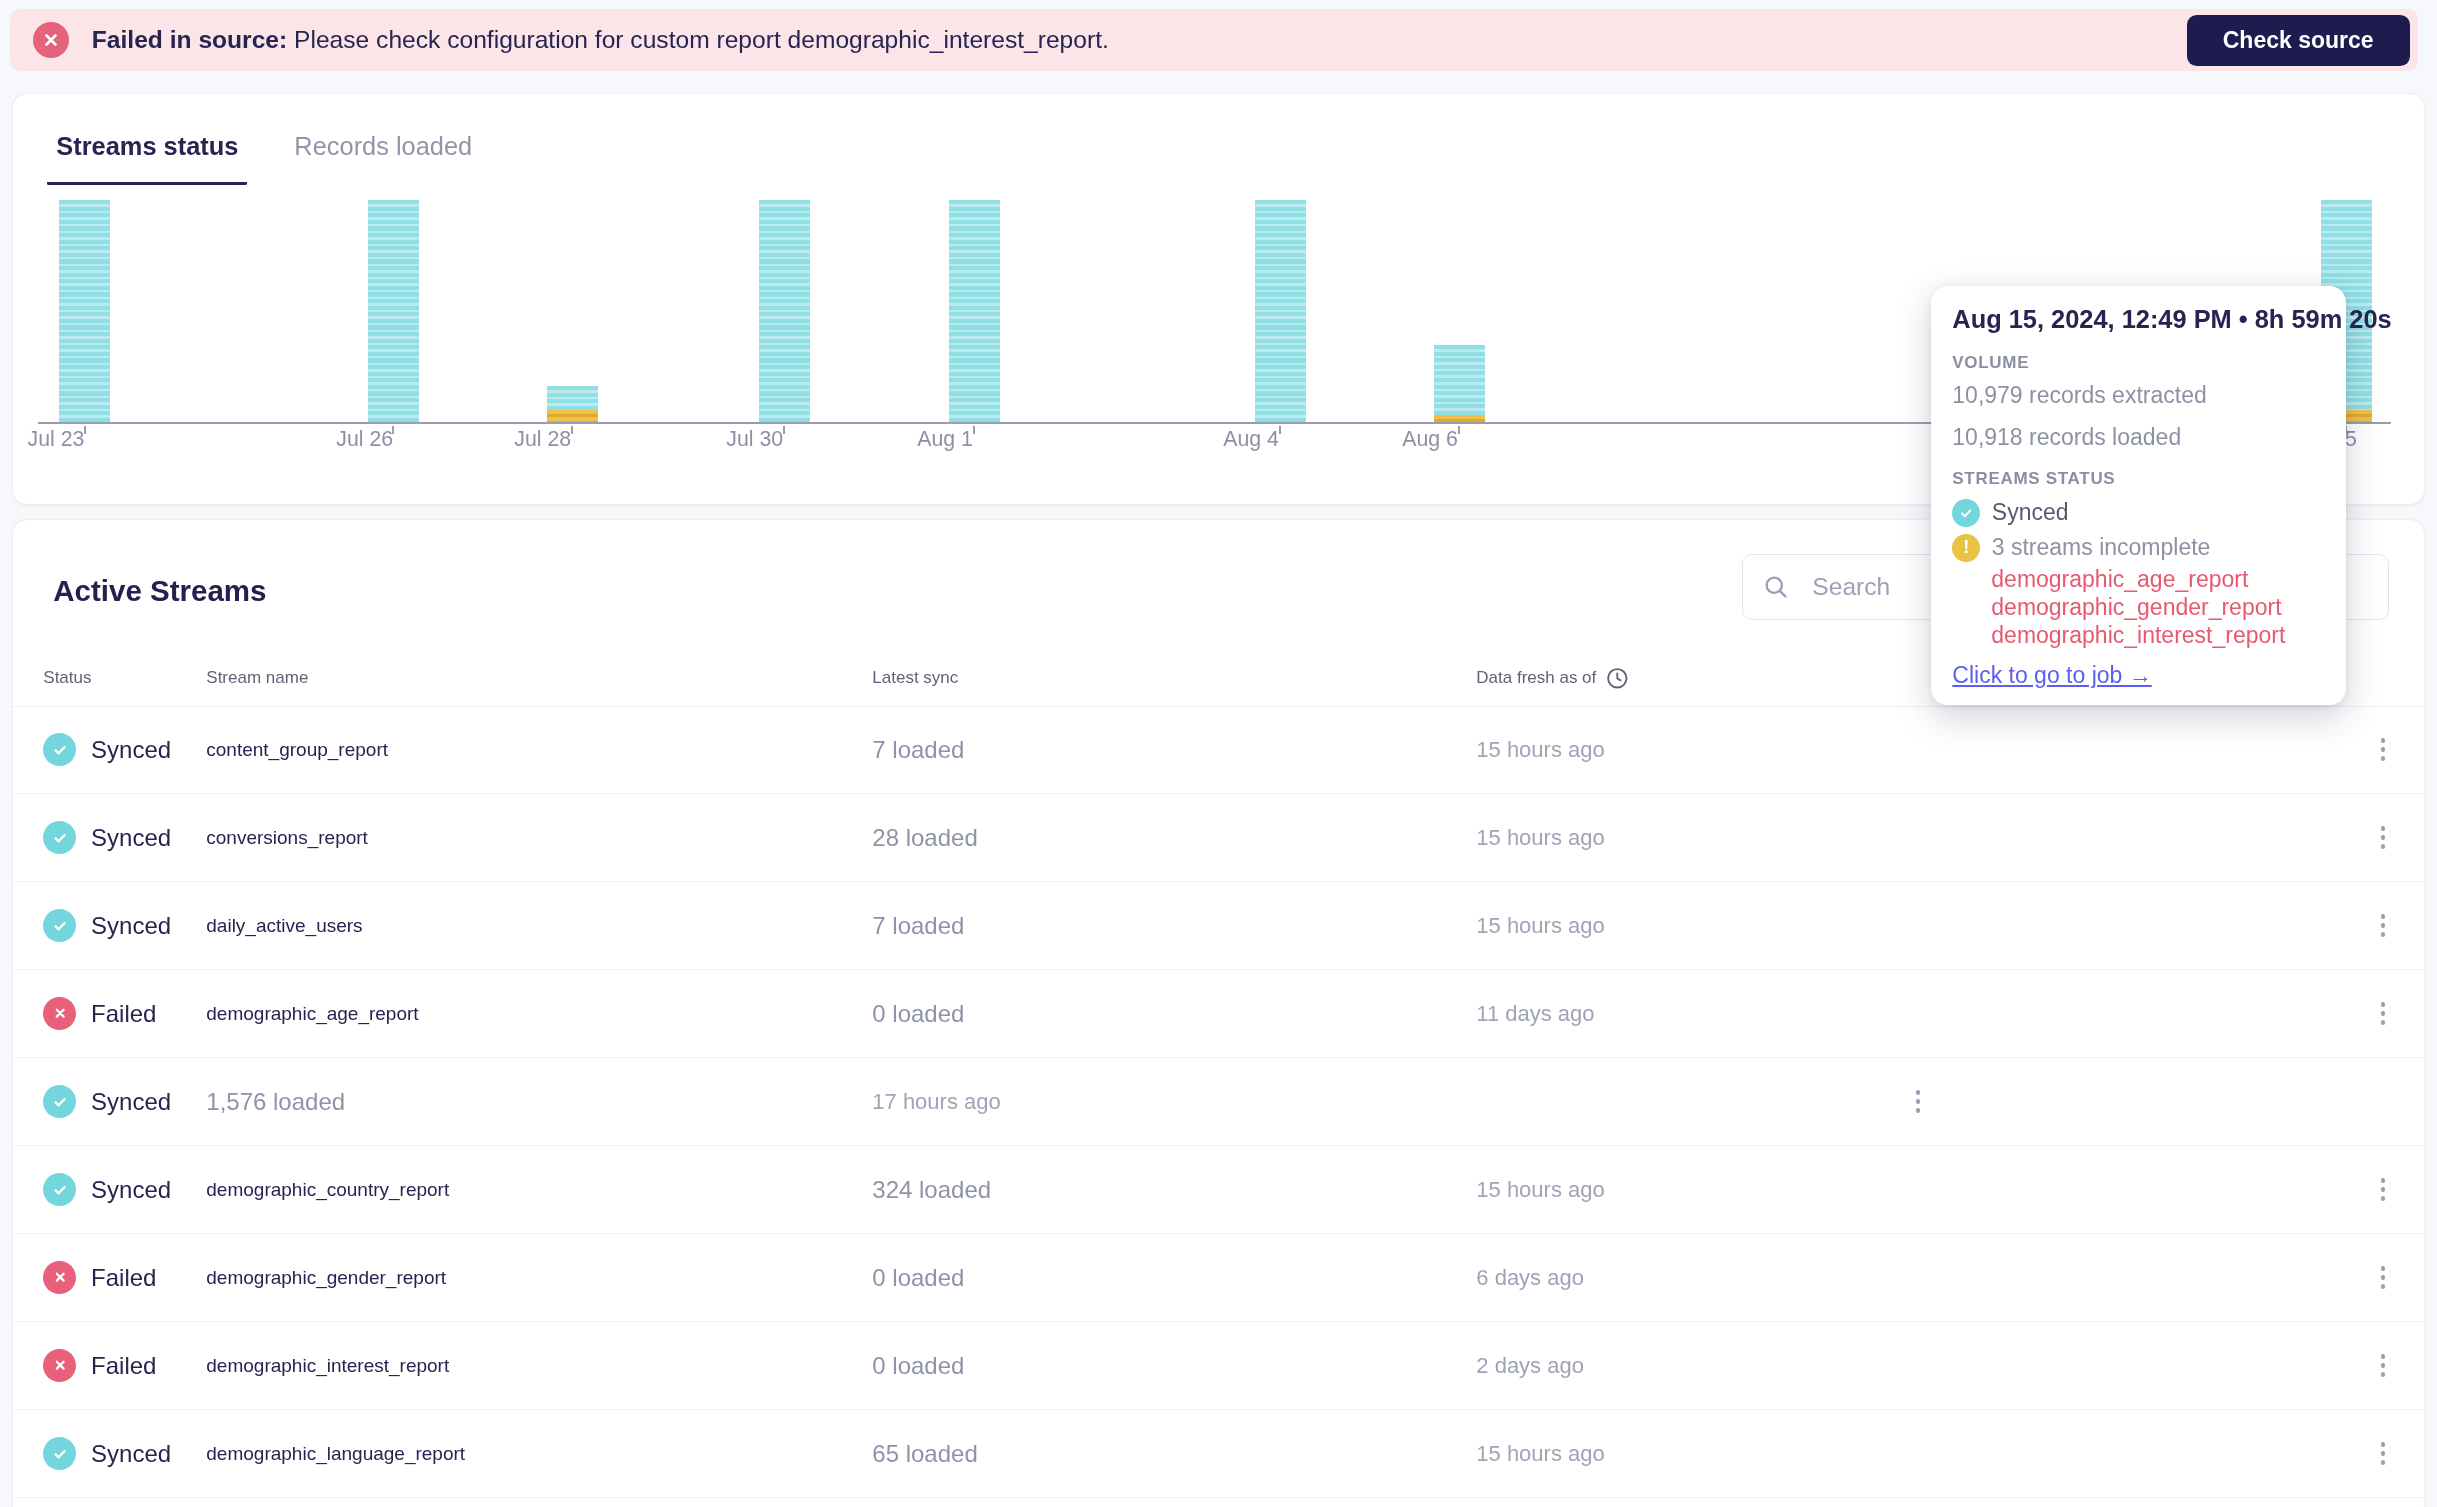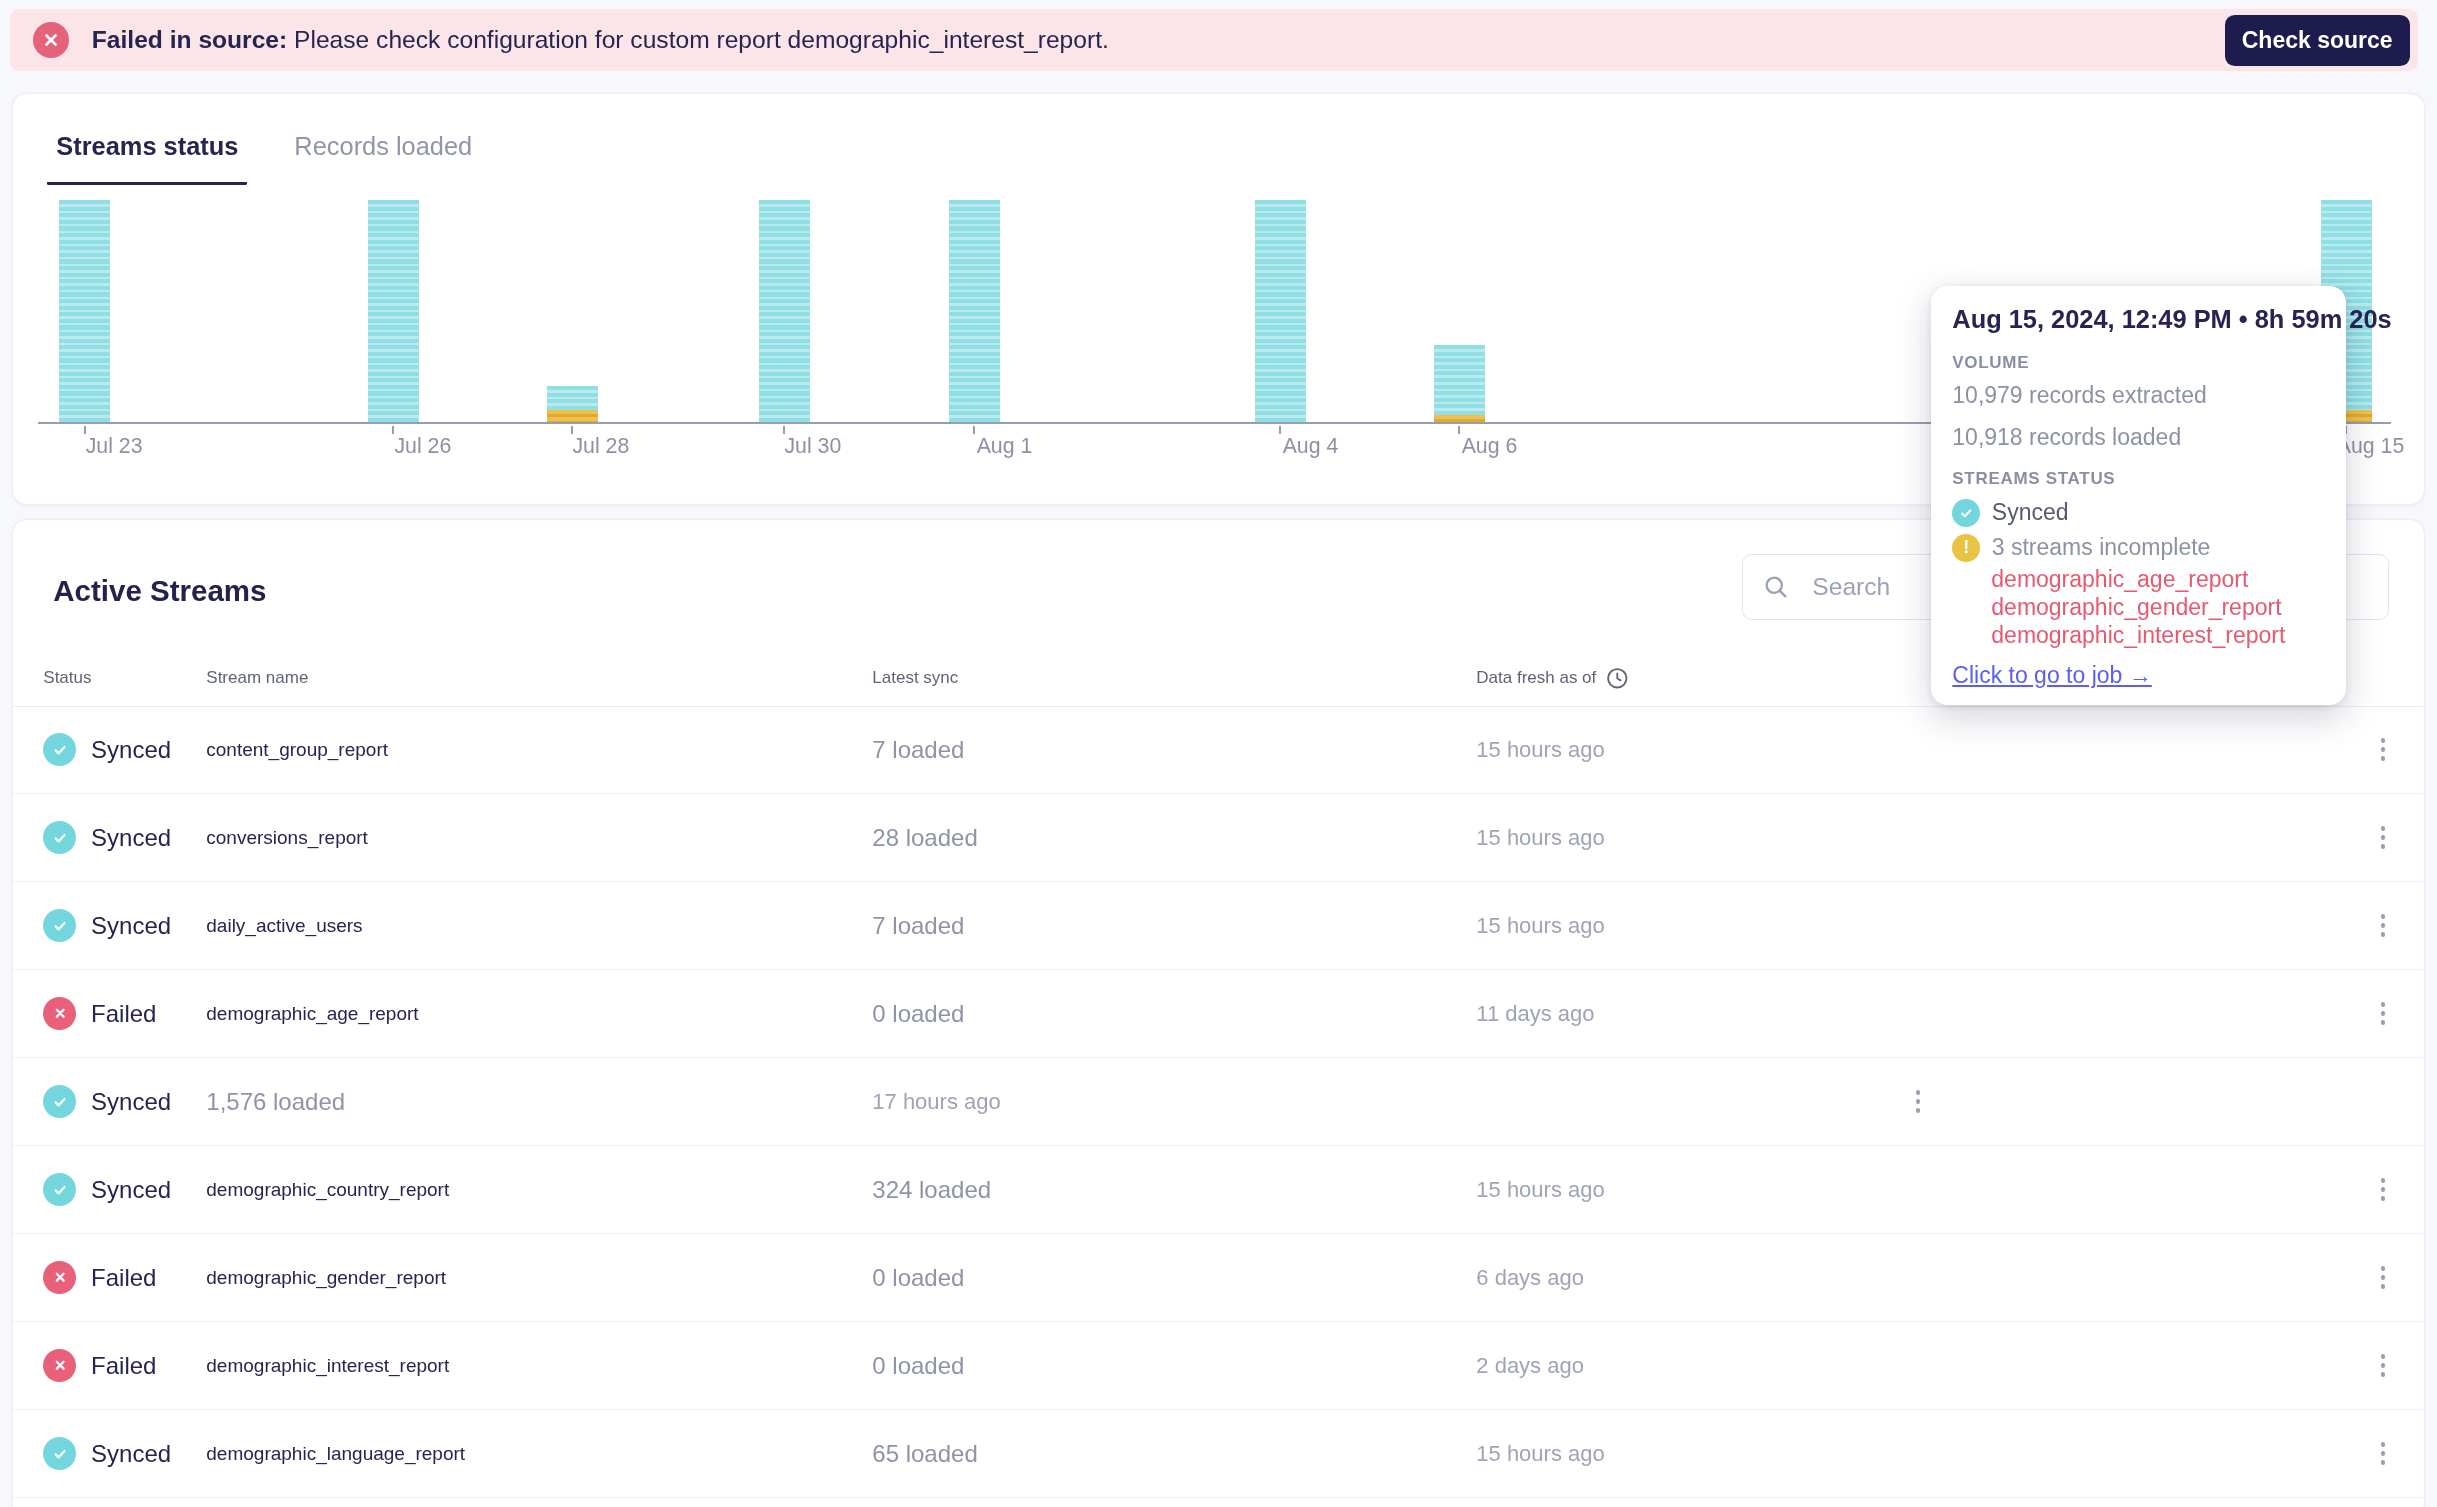--- a/index.html
+++ b/index.html
@@ -14,21 +14,21 @@
   body{background:var(--page-bg);font-family:"Liberation Sans","DejaVu Sans",sans-serif;color:var(--navy);position:relative;}
 
   
   .banner{position:absolute;left:9.8px;top:9px;width:2408px;height:62px;background:var(--banner-bg);
     border-radius:9.8px;display:flex;align-items:center;padding:0 8.2px 0 23px;}
   .err-circle{width:36px;height:36px;border-radius:50%;background:var(--error-red);display:flex;
     align-items:center;justify-content:center;flex:0 0 auto;}
   .banner-msg{margin-left:23px;font-size:24.6px;color:var(--navy);}
   .banner-msg b{font-weight:700;}
   .banner-spacer{flex:1;}
-  .check-source{height:51px;padding:0 17px;background:var(--button-bg);color:#fff;font-size:23px;
+  .check-source{height:51px;padding:0 36px;background:var(--button-bg);color:#fff;font-size:23px;
     font-weight:700;border:none;border-radius:9.8px;font-family:inherit;cursor:pointer;}
 
   
   .card{position:absolute;background:var(--card-bg);border:0.8px solid #eceef3;border-radius:14.8px;
     box-shadow:0 0.8px 2.5px rgba(16,24,40,.05);}
   .chart-card{left:12.3px;top:93px;width:2413px;height:412px;}
   .streams-card{left:12.3px;top:519px;width:2413px;height:1001px;}
 
   
   .tabs{position:absolute;left:34px;top:38px;display:flex;}
@@ -36,21 +36,21 @@
   .tab.active{color:var(--navy);font-weight:600;border-bottom:3.3px solid var(--navy);border-radius:1.6px;}
   .tab + .tab{margin-left:38px;}
 
   
   .plot{position:absolute;left:24.6px;top:106px;width:2353px;height:222px;}
   .bar-group{position:absolute;bottom:0;width:51px;display:flex;flex-direction:column;}
   .seg-synced{flex:1;background:repeating-linear-gradient(to bottom,var(--bar-synced) 0 4.1px,var(--bar-synced-stripe) 4.1px 6.6px);}
   .seg-incomplete{background:repeating-linear-gradient(to bottom,var(--bar-incomplete) 0 4.1px,var(--bar-incomplete-stripe) 4.1px 6.6px);}
   .x-axis-line{position:absolute;left:24.6px;top:328px;width:2353px;height:1.6px;background:var(--axis);}
   .x-tick{position:absolute;top:332px;width:1.6px;height:8.2px;background:var(--axis);}
-  .x-label{position:absolute;top:340px;width:115px;text-align:right;font-size:21.3px;color:#8c90a2;white-space:nowrap;}
+  .x-label{position:absolute;top:333px;width:115px;text-align:left;font-size:21.3px;color:#8c90a2;white-space:nowrap;}
 
   
   .tooltip{position:absolute;left:1931px;top:286px;width:415px;min-height:398px;background:#fff;border-radius:16.4px;
     box-shadow:0 11.5px 36px rgba(35,35,80,.20),0 1.6px 6.6px rgba(35,35,80,.10);padding:18px 21.3px 16.4px 21.3px;z-index:40;}
   .tt-title{font-size:25.4px;font-weight:600;color:var(--navy);line-height:31px;white-space:nowrap;}
   .tt-caps{margin-top:18px;font-size:17px;font-weight:700;letter-spacing:0.7px;color:#8a8ea2;}
   .tt-line{margin-top:8.2px;font-size:23px;color:#8d91a5;line-height:28px;}
   .tt-row{margin-top:9.8px;display:flex;align-items:center;}
   .tt-row .txt{margin-left:11.5px;font-size:23px;}
   .tt-row .txt.synced{color:#565a6e;}

